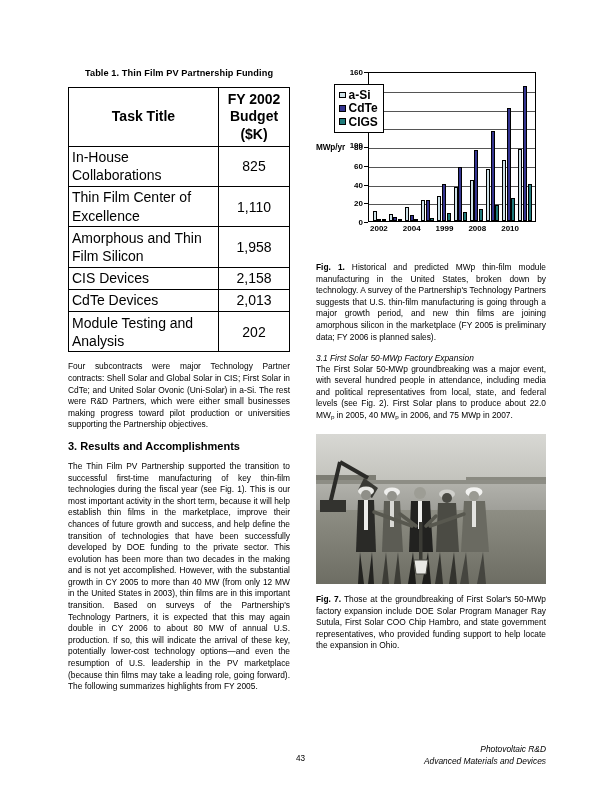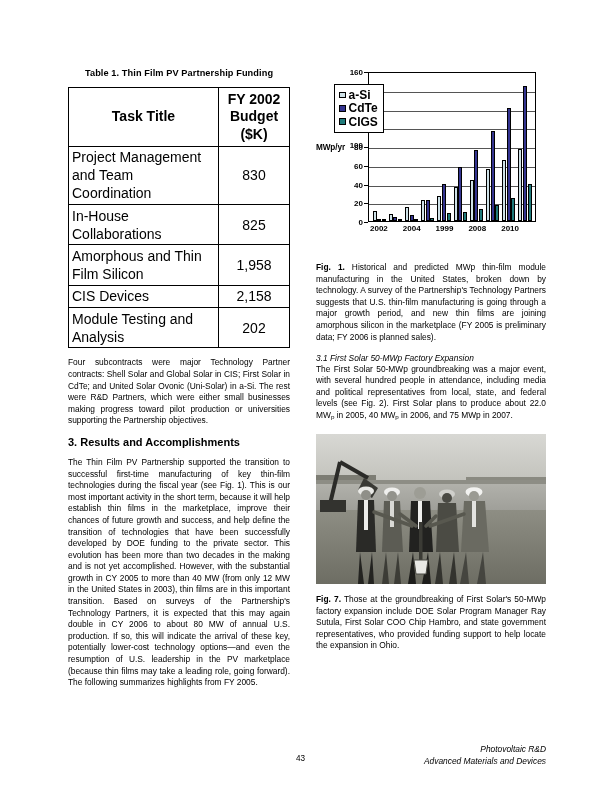--- a/index.html
+++ b/index.html
@@ -281,34 +281,38 @@
         <tr>
           <th>Task Title</th>
           <th class="th-budget">
             <span>FY 2002</span>
             <span>Budget ($K)</span>
           </th>
         </tr>
       </thead>
       <tbody>
         <tr>
-          <td class="task">Project Management and Team Coordination</td>
-          <td class="amount">830</td>
-        </tr>
-        <tr>
           <td class="task">In-House Collaborations</td>
           <td class="amount">825</td>
         </tr>
         <tr>
+          <td class="task">Thin Film Center of Excellence</td>
+          <td class="amount">1,110</td>
+        </tr>
+        <tr>
           <td class="task">Amorphous and Thin Film Silicon</td>
           <td class="amount">1,958</td>
         </tr>
         <tr>
           <td class="task">CIS Devices</td>
           <td class="amount">2,158</td>
+        </tr>
+        <tr>
+          <td class="task">CdTe Devices</td>
+          <td class="amount">2,013</td>
         </tr>
         <tr>
           <td class="task">Module Testing and Analysis</td>
           <td class="amount">202</td>
         </tr>
       </tbody>
     </table>
 
     <div class="gap-para"></div>
     <p class="body">Four subcontracts were major Technology Partner contracts: Shell Solar and Global Solar in CIS; First Solar in CdTe; and United Solar Ovonic (Uni-Solar) in a-Si. The rest were R&amp;D Partners, which were either small businesses making progress toward pilot production or universities supporting the Partnership objectives.</p>

